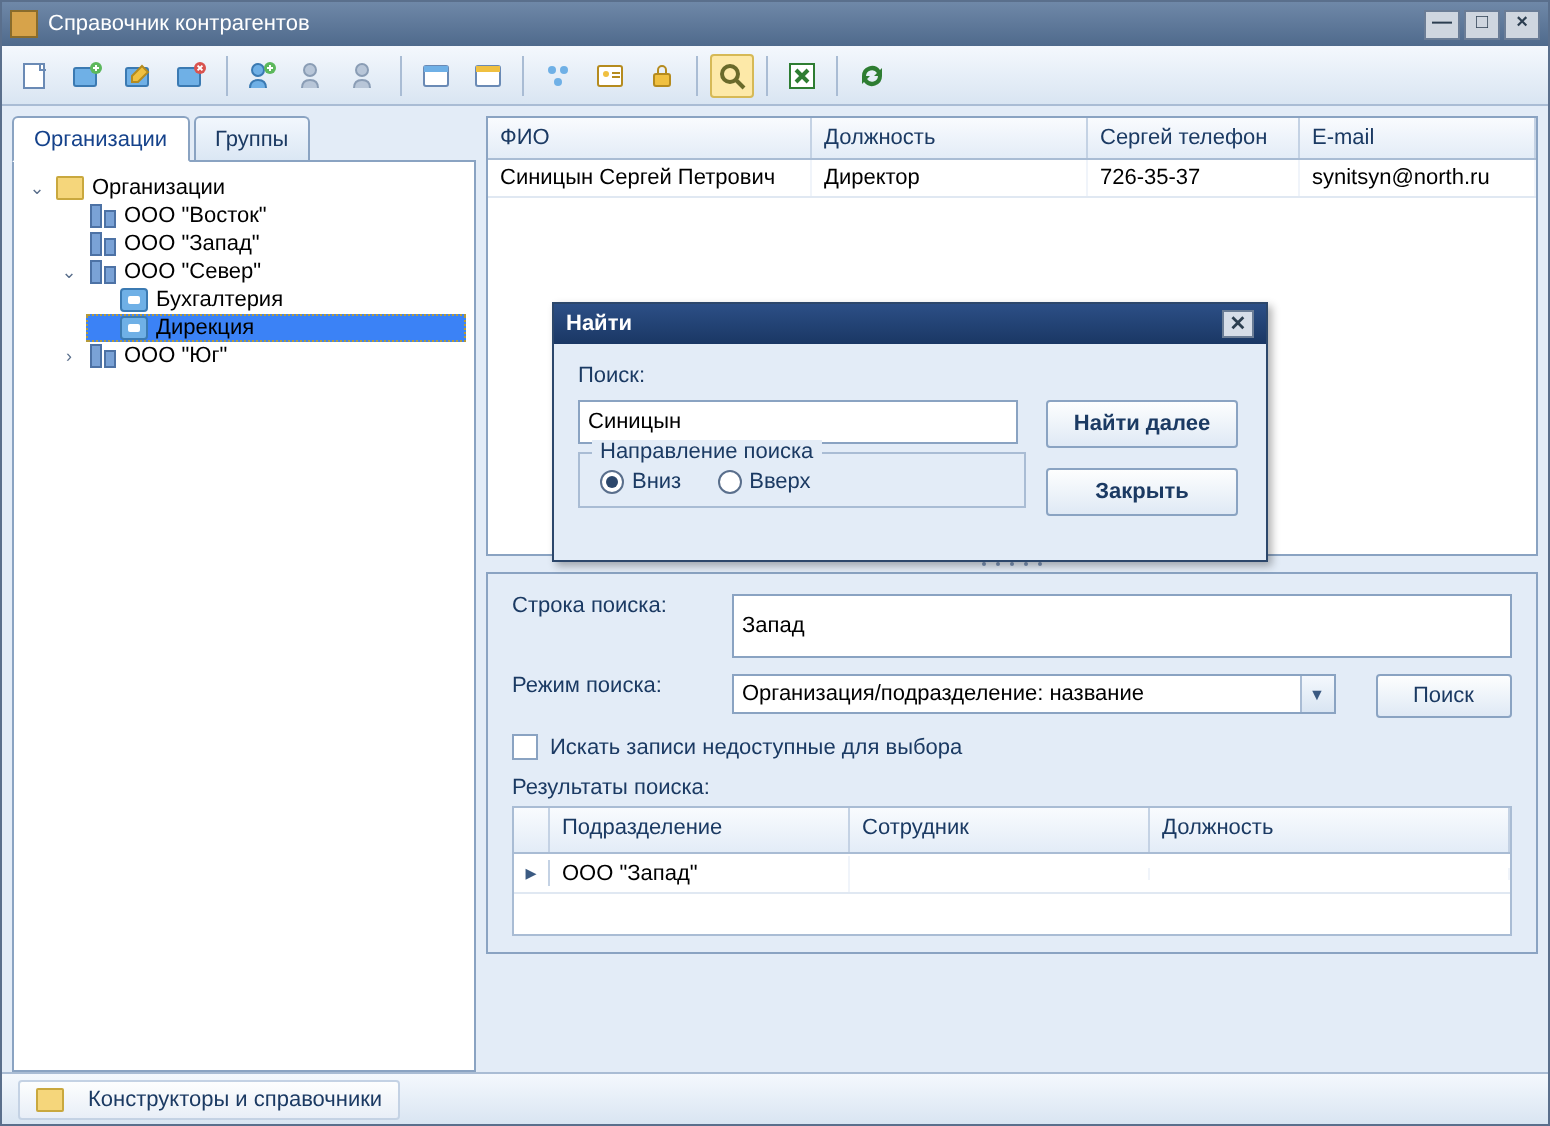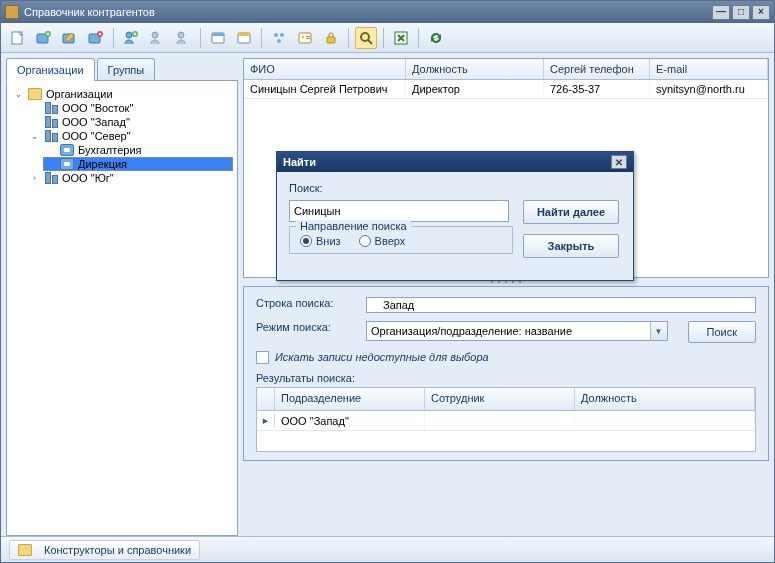--- a/index.html
+++ b/index.html
@@ -37,26 +37,26 @@
 .grid-body { max-height: 200px; overflow: auto; }
 .grow { display: flex; border-bottom: 1px solid #e0e8f2; }
 .gc { padding: 3px 6px; border-right: 1px solid #f0f4fa; overflow: hidden; text-overflow: ellipsis; white-space: nowrap; }
 .grid-empty { height: 178px; }
 .splitter { height: 8px; display: flex; align-items: center; justify-content: center; }
 .splitter .dots { width: 30px; height: 3px; display:flex; justify-content:space-between;}
 .splitter .dots span{width:2px;height:2px;background:#7a93b5;border-radius:50%;}
 .searchpanel { background: #e3ecf7; border: 1px solid #8aa3c2; padding: 10px 12px 8px; }
 .srow { display: flex; margin-bottom: 8px; gap: 20px; }
 .slabel { width: 90px; color: #1b3a63; }
-.sinput { flex: 1; height: 16px; border: 1px solid #8aa3c2; background: #fff; padding: 0 16px; }
+.sinput { flex: 1; height: 32px; border: 1px solid #8aa3c2; background: #fff; padding: 0 4px; }
 .scombo { flex: 1; height: 20px; border: 1px solid #8aa3c2; background: #fff; display: flex; align-items: center; }
 .scombo span { flex: 1; padding: 0 4px; }
 .scombo .dd { width: 17px; height: 100%; background: linear-gradient(#f4f8fd,#d9e5f2); border-left: 1px solid #a9bcd4; display:flex;align-items:center;justify-content:center;color:#3b5a82;font-size:8px; }
 .btn { height: 22px; padding: 0 18px; background: linear-gradient(#fdfefe,#dfe9f5); border: 1px solid #8aa3c2; border-radius: 2px; color: #1b3a63; display:flex;align-items:center; }
-.chkrow { display: flex; align-items: flex-start; gap: 6px; margin: 2px 0 8px; color: #1b3a63; font-style: italic; }
+.chkrow { display: flex; align-items: flex-end; gap: 6px; margin: 2px 0 8px; color: #1b3a63; }
 .chk { width: 13px; height: 13px; border: 1px solid #8aa3c2; background: #fff; }
 .subhead { color: #1b3a63; margin-bottom: 3px; }
 .resgrid { border: 1px solid #a9bcd4; background: #fff; }
 .resgrid .grid-head { background: linear-gradient(#f9fbfe,#e3ecf7); }
 .resgrid .grow { height: 20px; align-items: center; }
 .rowmark { width: 18px; display:flex;align-items:center;justify-content:center;color:#3b5a82; border-right:1px solid #c4d2e4;}
 .resgrid .empty { height: 20px; }
 .statusbar { height: 26px; background: linear-gradient(#f4f8fd,#d9e5f2); border-top: 1px solid #a9bcd4; display: flex; align-items: center; padding: 0 8px; }
 .statusbar .btnflat { display: flex; align-items: center; gap: 12px; padding: 3px 8px; border: 1px solid #c4d2e4; background: linear-gradient(#fdfefe,#e8eef7); border-radius: 2px; color: #1b3a63; }
 .dialog { position: absolute; left: 276px; top: 151px; width: 358px; background: #e3ecf7; border: 1px solid #2c476b; box-shadow: 2px 2px 4px rgba(0,0,0,0.3); }

